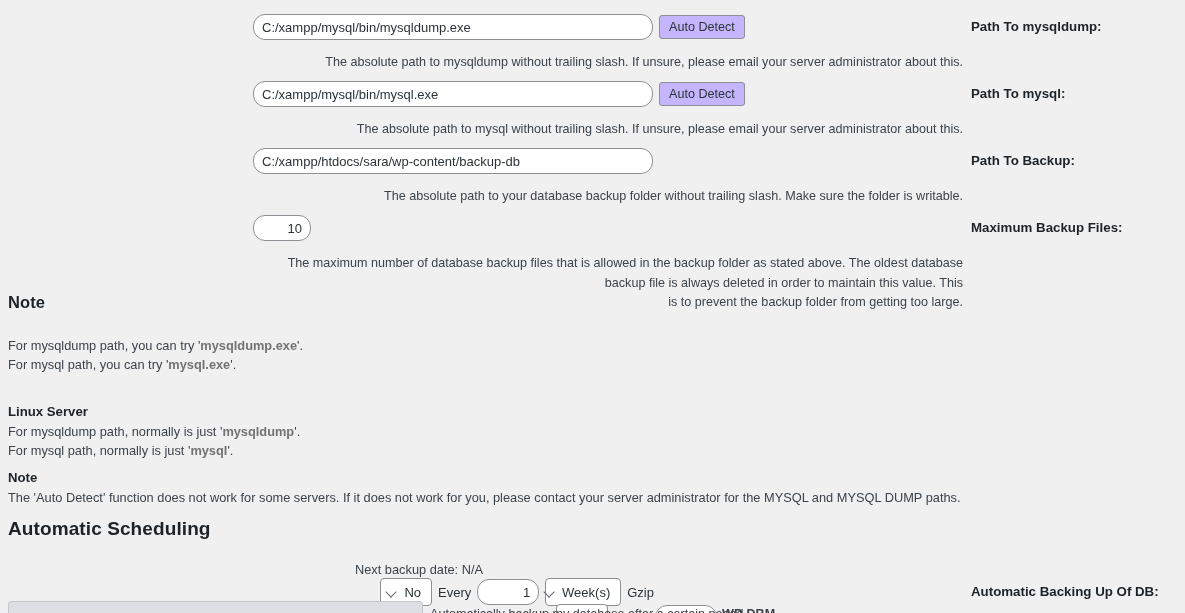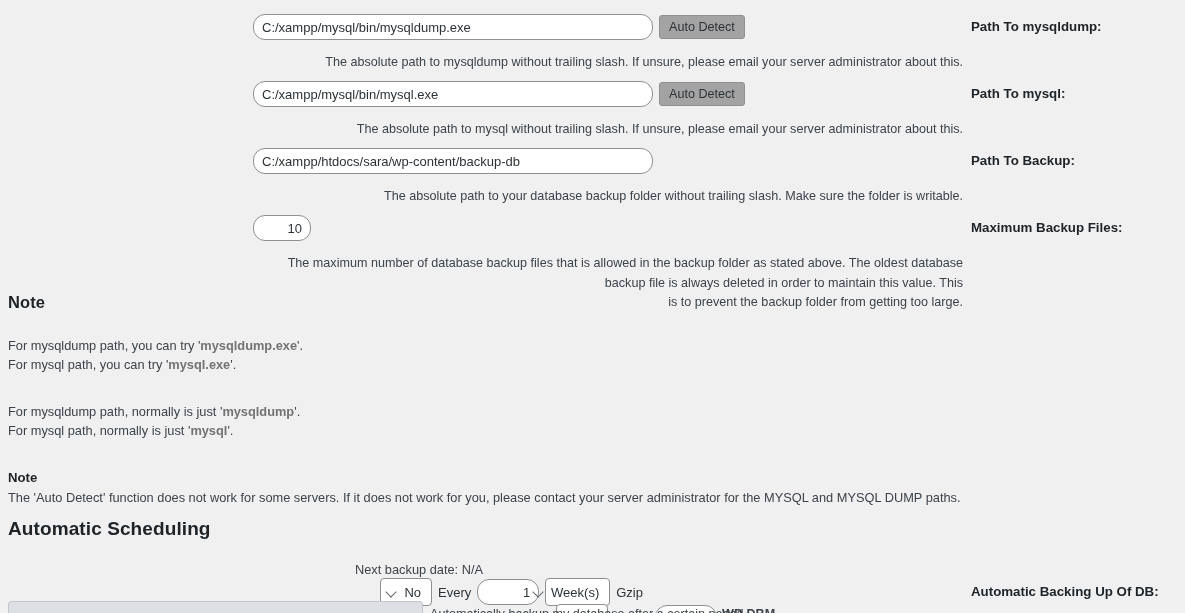--- a/index.html
+++ b/index.html
@@ -88,21 +88,21 @@
   }
   input.every-num {
     width: 62px;
     text-align: right;
   }
 
   button.btn {
     font-family: "Liberation Sans", sans-serif;
     font-size: 12.6px;
     color: #2c3338;
-    background: #a3a3a3;
+    background: #c4b5fd;
     border: 1px solid #8c8f94;
     border-radius: 3px;
     padding: 2px 9px;
     height: 24px;
     line-height: 18px;
     cursor: pointer;
     white-space: nowrap;
   }
 
   .hint {
@@ -187,21 +187,21 @@
     border-right: 1.7px solid #646970;
     border-bottom: 1.7px solid #646970;
     transform: rotate(45deg);
   }
   .select-box .sel-text {
     white-space: nowrap;
     flex: 1 1 auto;
     text-align: right;
   }
   .sel-yesno { width: 52px; }
-  .sel-period { width: 65px; }
+  .sel-period { width: 76px; }
 
   .plain-label {
     font-size: 13px;
     color: #2c3338;
     white-space: nowrap;
   }
 
   .nextbackup {
     position: absolute;
     font-size: 12.8px;
@@ -291,20 +291,21 @@
   </div>
 
   <div class="section-head h-note" style="top:293px;left:8px;right:0;">Note</div>
 
   <div class="note-block" style="top:336px;left:8px;right:0;">
     <div class="note-line"><span>.'For mysqldump path, you can try '</span><b>mysqldump.exe</b></div>
     <div class="note-line"><span>.'For mysql path, you can try '</span><b>mysql.exe</b></div>
   </div>
 
   <div class="note-block" style="top:402px;left:8px;right:0;">
+    <div class="note-line h-sub">Linux Server</div>
     <div class="note-line"><span>.'For mysqldump path, normally is just '</span><b>mysqldump</b></div>
     <div class="note-line"><span>.'For mysql path, normally is just '</span><b>mysql</b></div>
   </div>
 
   <div class="note-block" style="top:468px;left:8px;right:0;">
     <div class="note-line h-sub">Note</div>
     <div class="note-line">.The 'Auto Detect' function does not work for some servers. If it does not work for you, please contact your server administrator for the MYSQL and MYSQL DUMP paths</div>
   </div>
 
   <div class="section-head h-big" style="top:518px;left:8px;right:0;">Automatic Scheduling</div>

